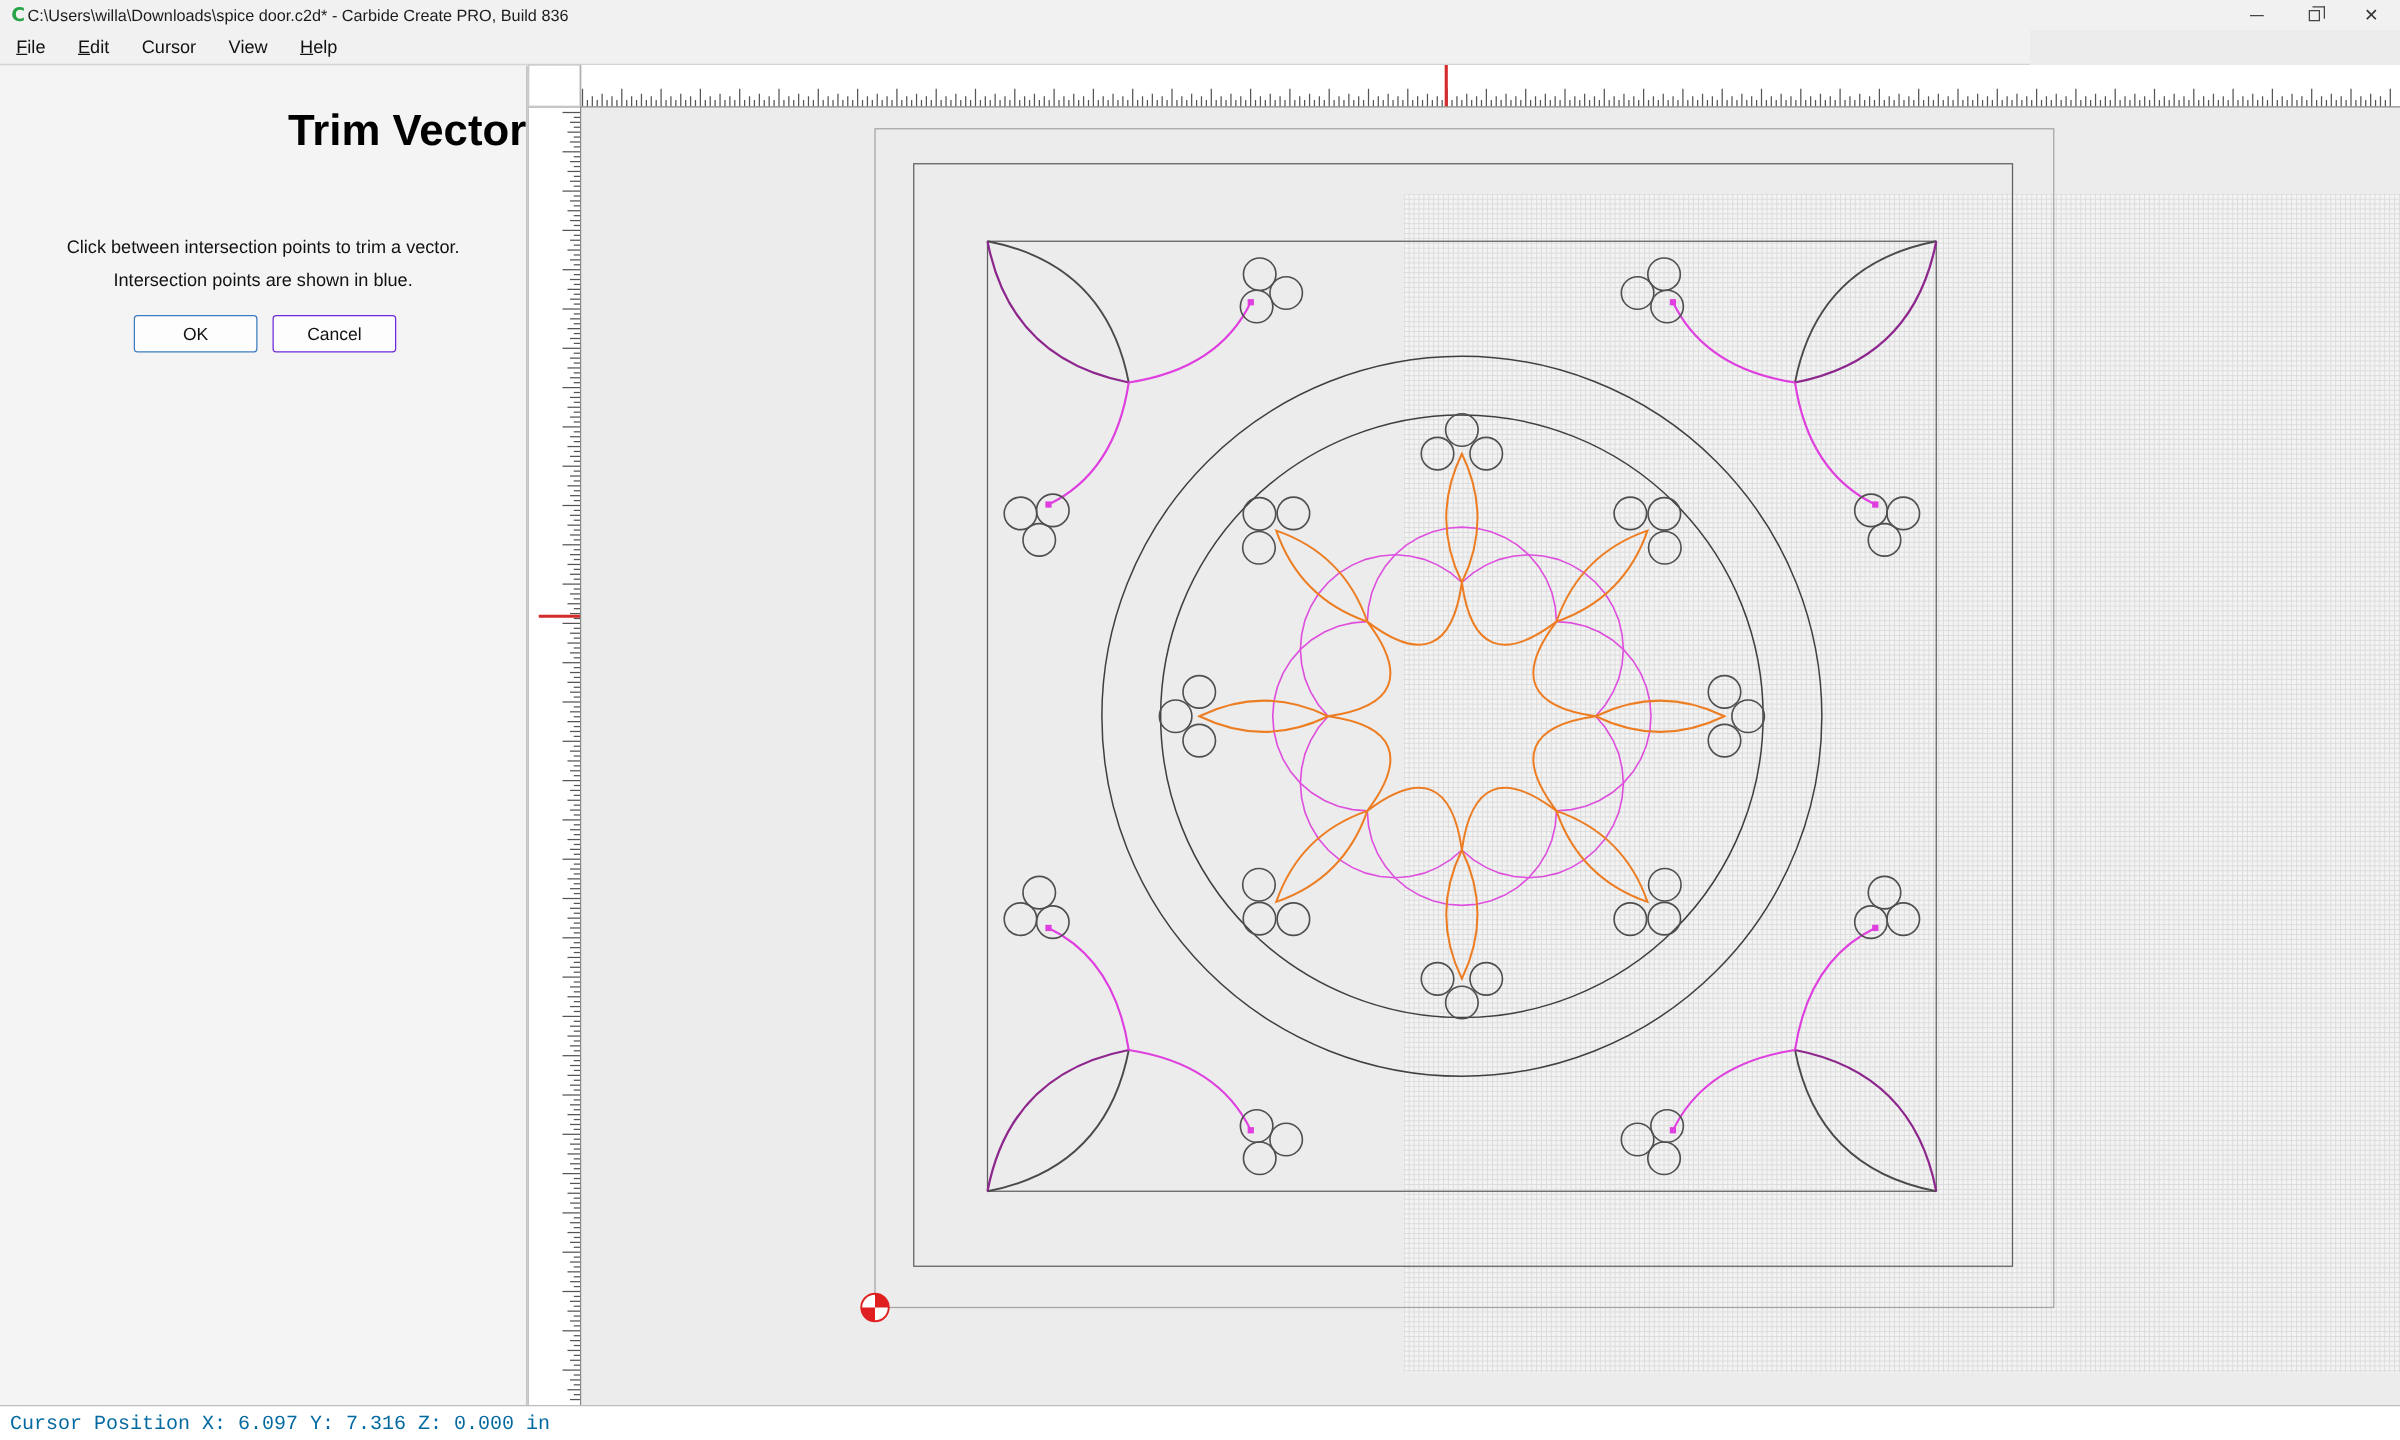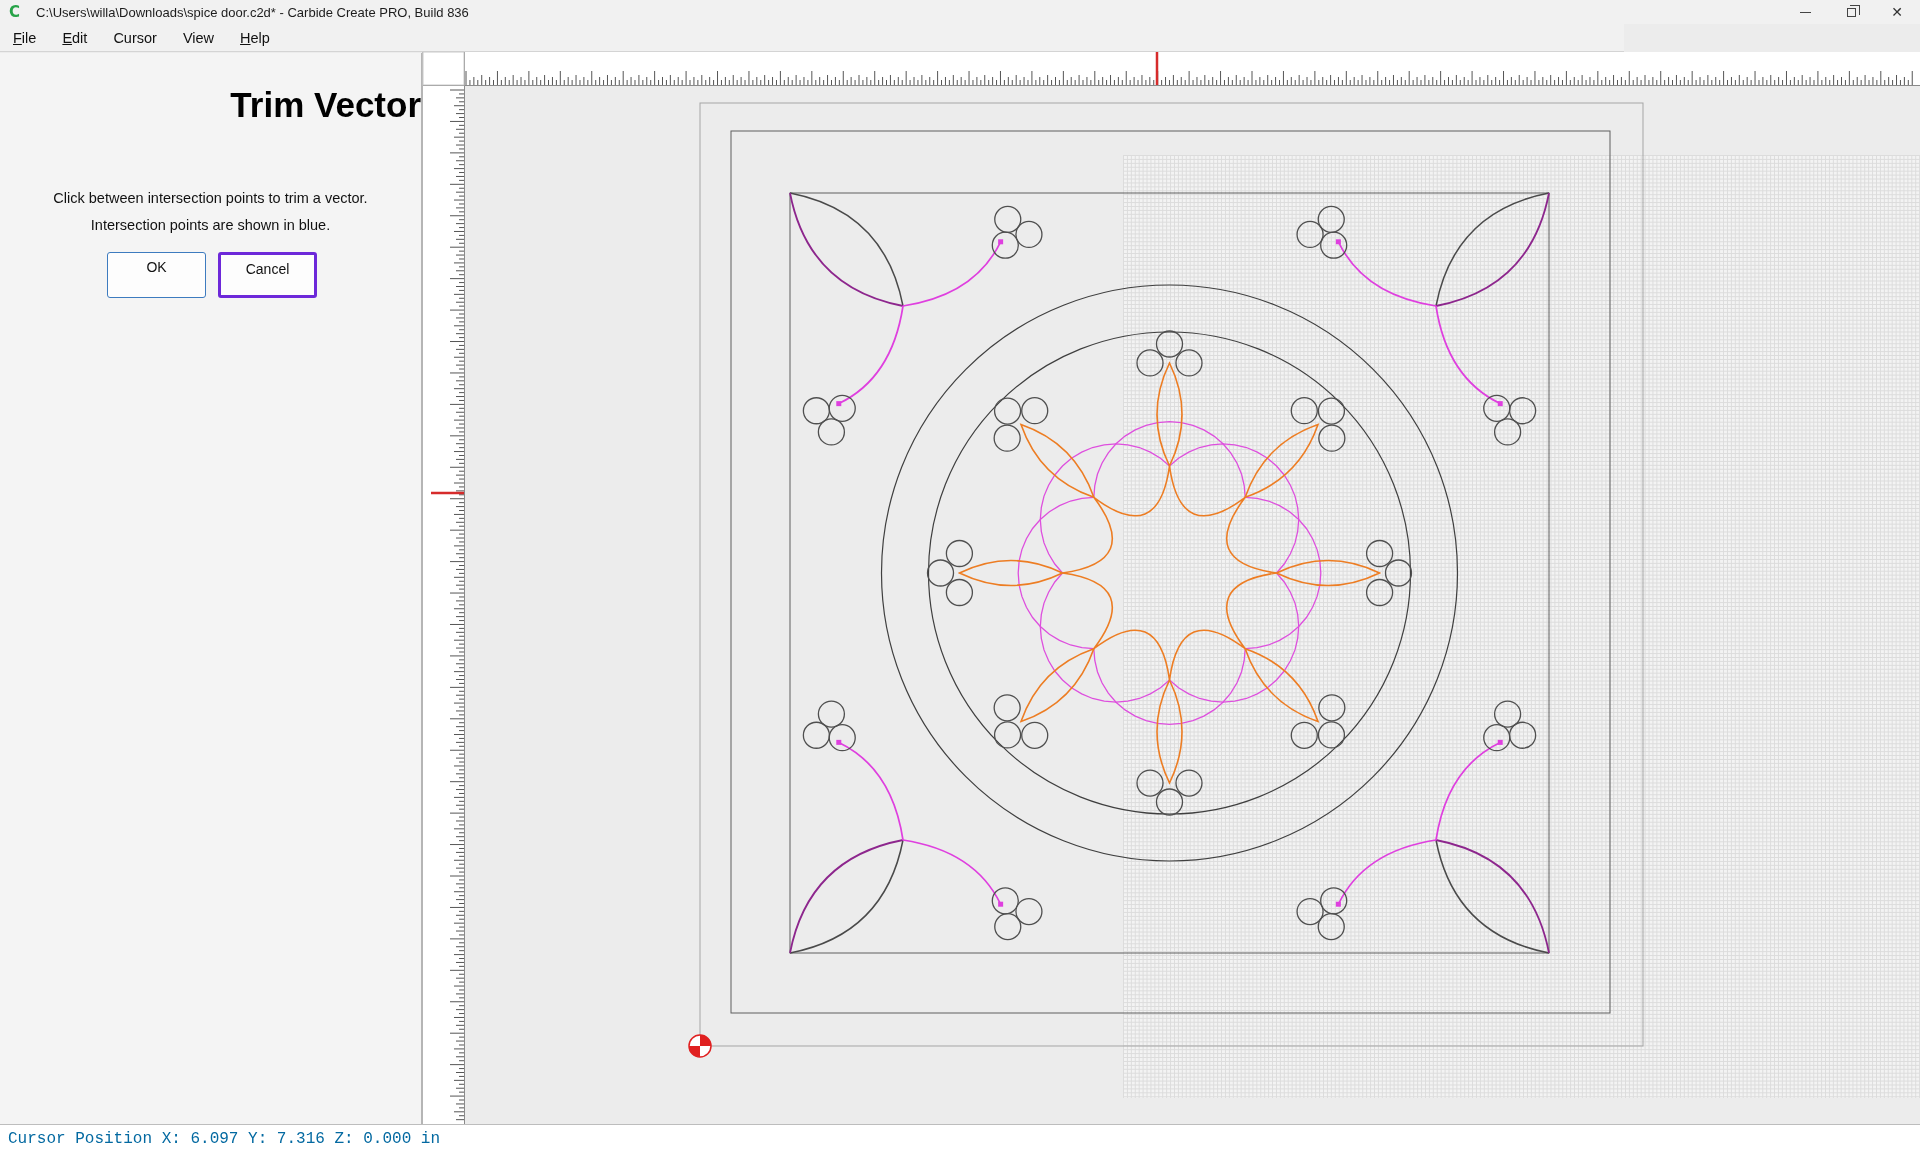--- a/index.html
+++ b/index.html
@@ -5,21 +5,21 @@
   * { margin:0; padding:0; box-sizing:border-box; }
   html,body { width:1920px; height:1152px; overflow:hidden;
     font-family:"Liberation Sans", sans-serif; background:#ececec; }
   #root { position:absolute; left:0; top:0; width:1920px; height:1152px; }
 
   
   .titlebar { position:absolute; left:0; top:0; width:1920px; height:24px;
     background:#f1f1f1; display:flex; align-items:center; }
   .app-icon { font-weight:bold; font-size:15px; color:#27A348; margin-left:9px;
     font-family:"DejaVu Sans", sans-serif; }
-  .title-text { font-size:13px; color:#1c1c1c; margin-left:16px; }
+  .title-text { font-size:13px; color:#1c1c1c; margin-left:2px; }
   .win-controls { position:absolute; right:0; top:0; height:24px; display:flex; }
   .win-btn { width:46px; height:24px; display:flex; align-items:center; justify-content:center; color:#444; }
   .min-glyph { width:11px; height:1px; background:#444; display:block; }
   .restore-glyph { width:9px; height:9px; border:1px solid #444; position:relative; background:#f1f1f1; }
   .restore-glyph:before { content:""; position:absolute; left:2px; top:-4px; width:9px; height:9px;
     border:1px solid #444; border-left:none; border-bottom:none; }
   .close-glyph { font-size:14px; line-height:14px; color:#333; }
 
   
   .menubar { position:absolute; left:0; top:24px; width:1624px; height:28px;
@@ -27,24 +27,24 @@
   .menu-item { font-size:14.5px; color:#111; padding:4px 13px; }
   .menu-item u { text-decoration:underline; }
 
   
   .panel { position:absolute; left:0; top:53px; width:422px; height:1071px;
     background:#f4f4f4; border-right:1px solid #b5b5b5; }
   .panel-title { margin-top:32px; text-align:right; font-size:35px; font-weight:bold; color:#000; }
   .panel-instructions { margin-top:60px; text-align:center; }
   .instr-line { font-size:14.5px; color:#111; line-height:27px; }
   .btn-row { position:absolute; left:0; top:199px; width:422px; }
-  .btn { position:absolute; height:46px; width:99px; background:#fdfdfd;
+  .btn { position:absolute; height:30px; width:99px; background:#fdfdfd;
     font-size:14px; color:#111; text-align:center; line-height:28px; border-radius:3px; }
   .btn-ok { left:107px; border:1px solid #3d7bbf; }
-  .btn-cancel { left:218px; border:3px solid #6d28d9; }
+  .btn-cancel { left:218px; border:1px solid #6d28d9; }
 
   
   .canvas-area { position:absolute; left:423px; top:52px; width:1497px; height:1072px; background:#ececec; }
   .grid { position:absolute; left:700px; top:103px; width:943px; height:943px;
     background-color:#f3f3f3;
     background-image:
       linear-gradient(to right, #dcdcdc 1px, transparent 1px),
       linear-gradient(to bottom, #dcdcdc 1px, transparent 1px);
     background-size:3.93px 3.93px; }
   #overlay { position:absolute; left:0; top:0; width:1920px; height:1124px; }

